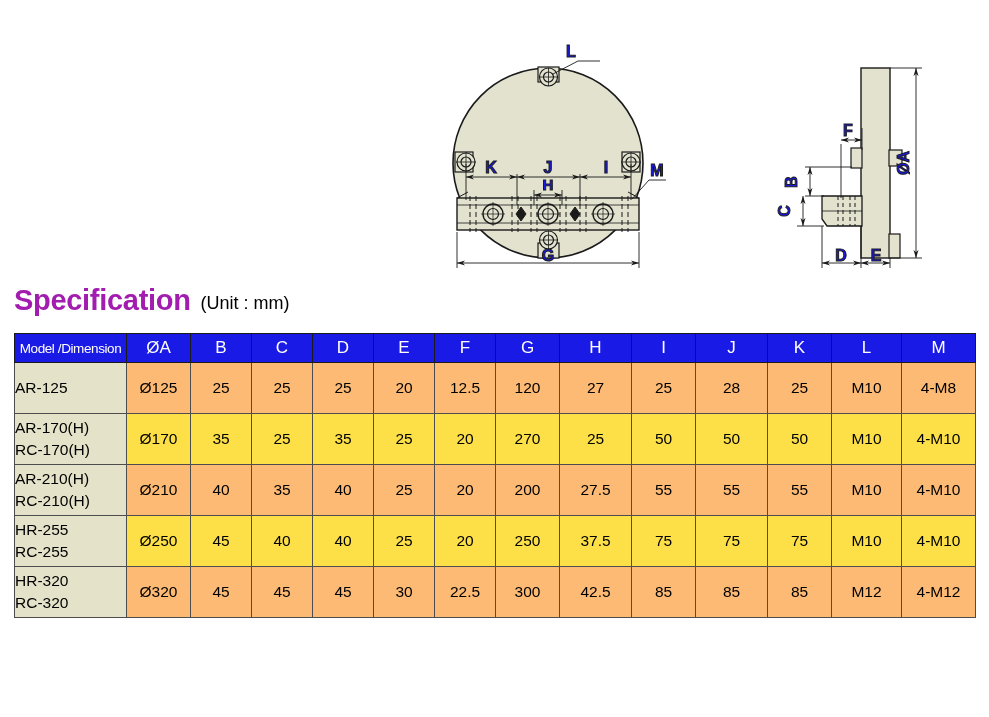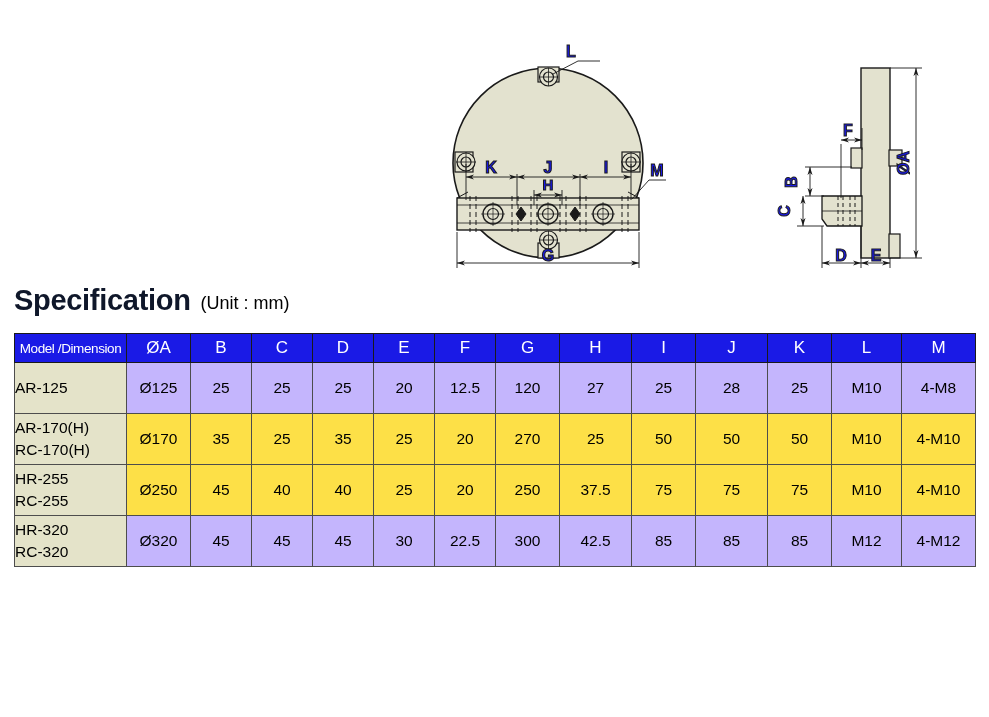--- a/index.html
+++ b/index.html
@@ -33,21 +33,21 @@
     position: absolute;
     left: 14px;
     top: 286px;
     display: flex;
     align-items: flex-end;
     gap: 10px;
   }
   #spec-title {
     font-size: 29px;
     font-weight: bold;
-    color: #0f172a;
+    color: #a21caf;
     letter-spacing: -0.3px;
     line-height: 1;
   }
   #spec-unit {
     font-size: 18px;
     color: #000000;
     line-height: 1;
     padding-bottom: 3px;
   }
 
@@ -86,21 +86,21 @@
   table.spec tbody td {
     height: 50px;
   }
   table.spec tbody td.model {
     background: #e4e3c9;
     text-align: left;
     font-size: 15.5px;
     line-height: 1.45;
   }
   table.spec tbody tr.shaded td {
-    background: #c4b5fd;
+    background: #fdba74;
   }
   table.spec tbody tr.plain td {
     background: #fde047;
   }
   table.spec tbody tr.shaded td.model,
   table.spec tbody tr.plain td.model {
     background: #e4e3c9;
   }
   .model-line { display: block; white-space: nowrap; }
 </style>
@@ -376,20 +376,39 @@
           <td>25</td>
           <td>20</td>
           <td>270</td>
           <td>25</td>
           <td>50</td>
           <td>50</td>
           <td>50</td>
           <td>M10</td>
           <td>4-M10</td>
         </tr>
+        <tr class="shaded">
+          <td class="model">
+            <span class="model-line">AR-210(H)</span>
+            <span class="model-line">RC-210(H)</span>
+          </td>
+          <td>Ø210</td>
+          <td>40</td>
+          <td>35</td>
+          <td>40</td>
+          <td>25</td>
+          <td>20</td>
+          <td>200</td>
+          <td>27.5</td>
+          <td>55</td>
+          <td>55</td>
+          <td>55</td>
+          <td>M10</td>
+          <td>4-M10</td>
+        </tr>
         <tr class="plain">
           <td class="model">
             <span class="model-line">HR-255</span>
             <span class="model-line">RC-255</span>
           </td>
           <td>Ø250</td>
           <td>45</td>
           <td>40</td>
           <td>40</td>
           <td>25</td>

